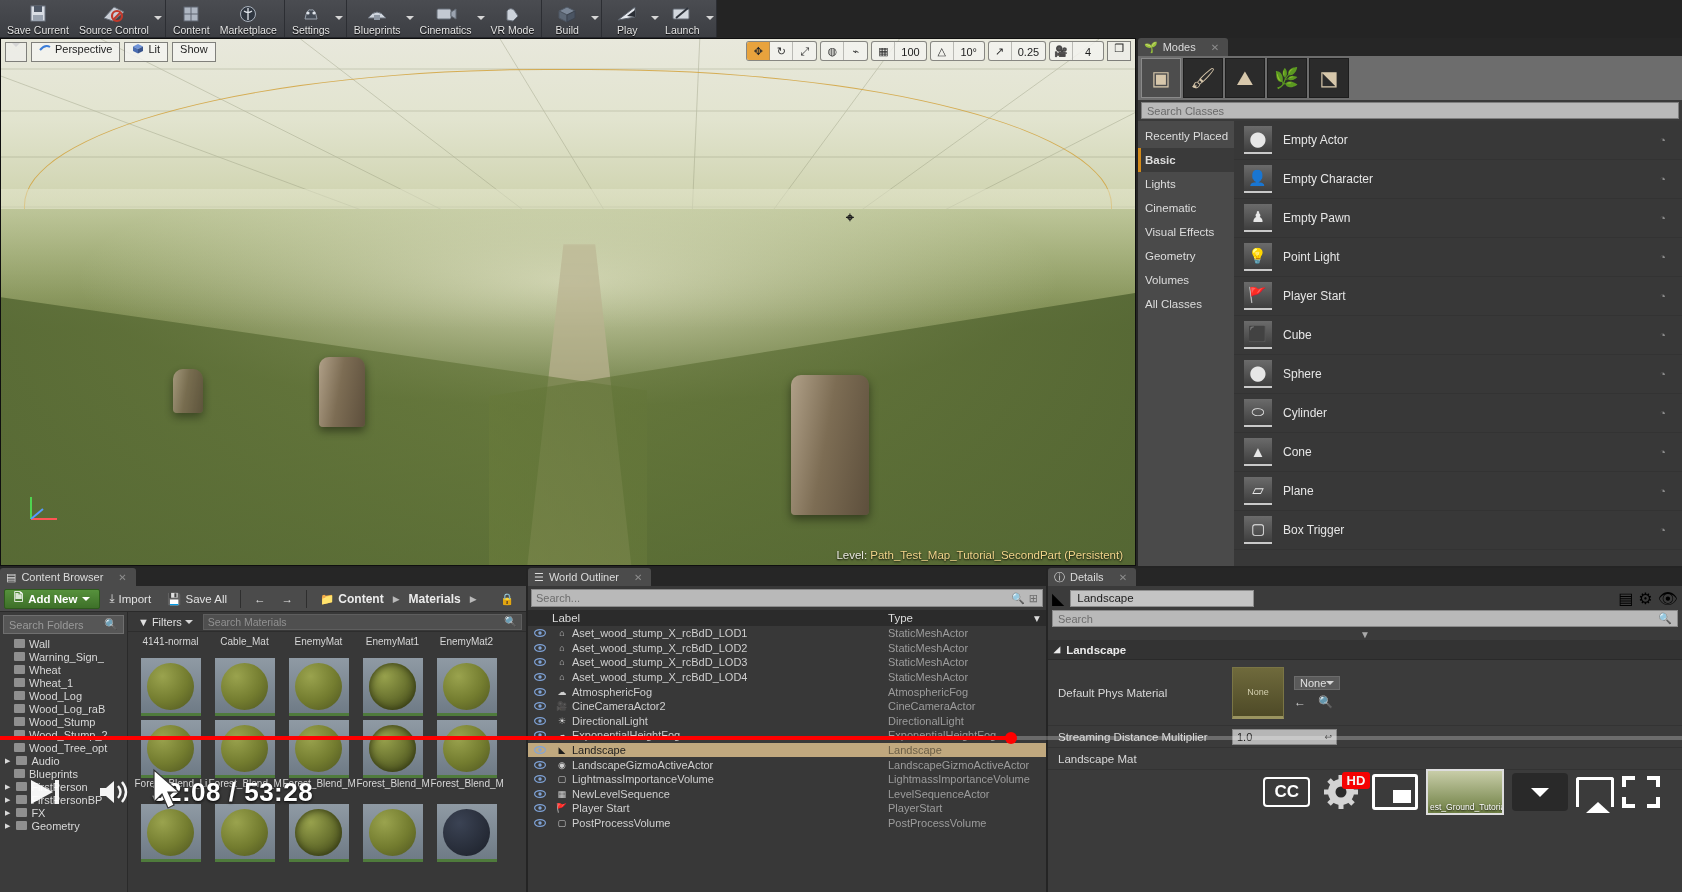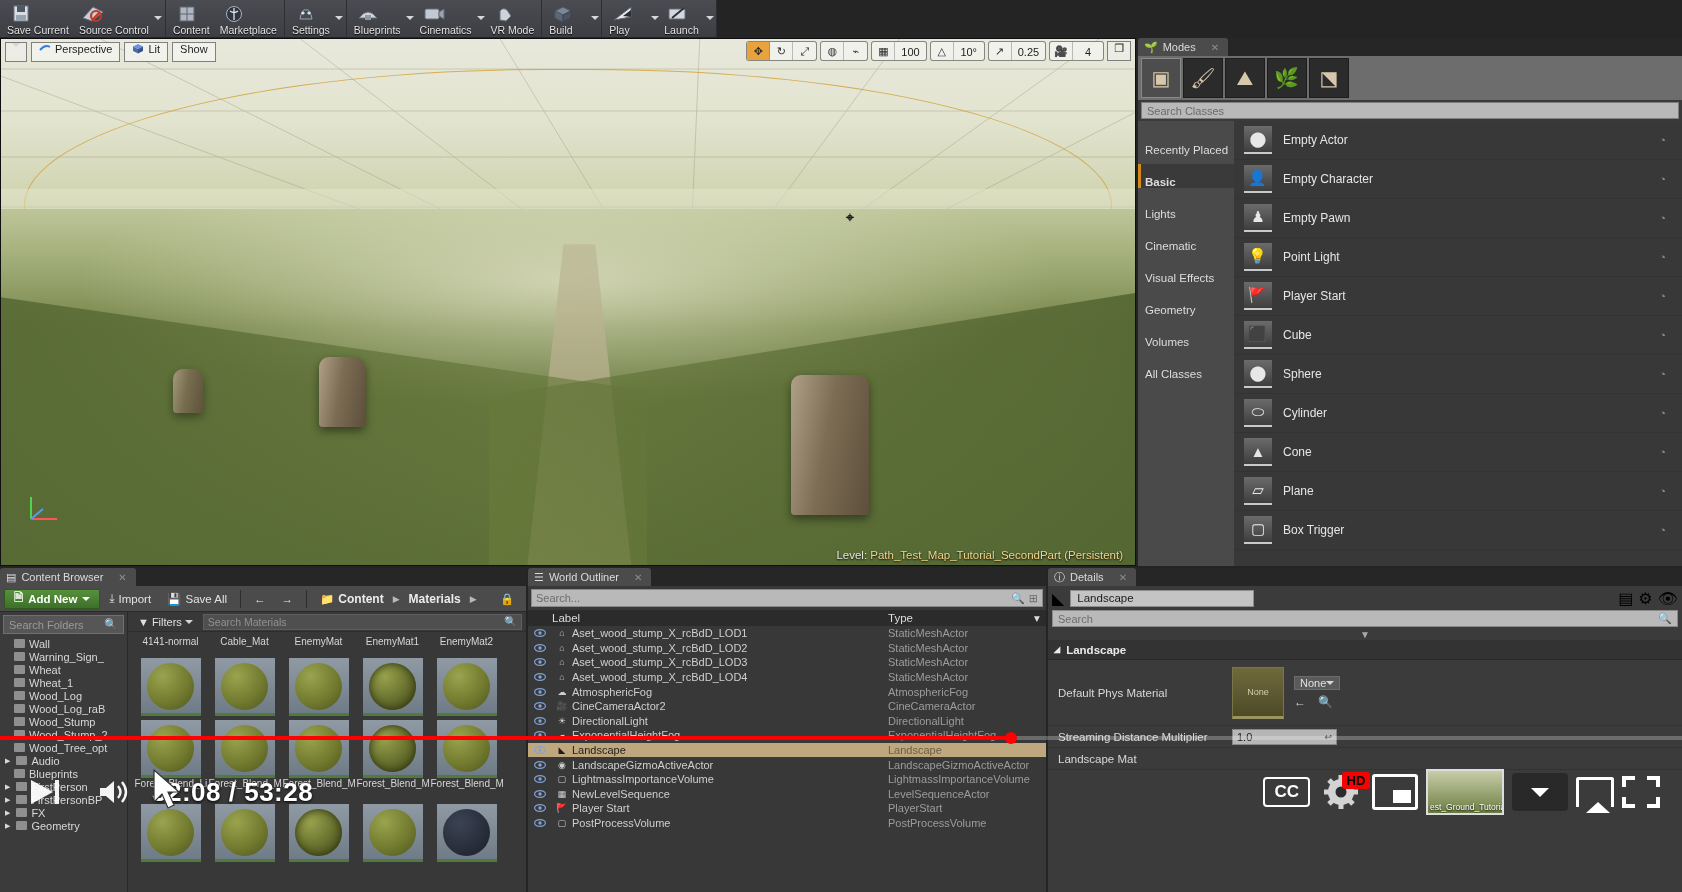--- a/index.html
+++ b/index.html
@@ -7,21 +7,21 @@
     font-family:"Liberation Sans", sans-serif; }
   #root { position:relative; width:1682px; height:892px; background:#242424; }
 
   
   .toolbar { position:absolute; left:0; top:0; width:716px; height:38px;
     background:linear-gradient(#4a4c51,#3c3e43); display:flex; align-items:flex-end;
     border-bottom:1px solid #23252a; }
   .tb-group { display:flex; align-items:flex-end; height:38px; padding:0 2px;
     border-right:1px solid #2c2e33; }
   .tb-btn { position:relative; width:auto; min-width:46px; height:38px; display:flex;
-    flex-direction:column; justify-content:flex-end; padding:1px 5px 1px 5px;
+    flex-direction:column; align-items:center; justify-content:flex-end; padding:1px 5px 1px 5px;
     cursor:pointer; }
   .tb-ico { width:28px; height:20px; display:block; margin-bottom:1px; }
   .tb-lbl { font-size:10.5px; color:#e3e3e3; white-space:nowrap; line-height:11px;
     text-shadow:0 1px 1px #000; }
   .tb-caret { width:9px; height:38px; display:flex; align-items:center; justify-content:center;
     cursor:pointer; }
   .caretdn { width:0;height:0;border-left:4px solid transparent;border-right:4px solid transparent;
     border-top:4px solid #d6d6d6; }
 
   
@@ -81,22 +81,22 @@
     font-size:11px; color:#dcdcdc; cursor:pointer; }
   .pnl-tab .x { margin-left:10px; color:#8d8d8d; font-size:10px; }
   .modes-icons { height:44px; background:#6d6d6d; display:flex; align-items:center; padding:2px 3px; gap:2px; }
   .mico { width:40px; height:40px; background:#2b2b2b; border:1px solid #1d1d1d;
     display:flex; align-items:center; justify-content:center; cursor:pointer; }
   .mico.sel { background:#4d4d4d; border-color:#8a8a8a; }
   .modes-search { height:17px; margin:2px 3px; background:#b9b9b9; border:1px solid #7e7e7e;
     display:flex; align-items:center; padding:0 5px; font-size:11px; color:#6a6a6a; }
   .modes-body { display:flex; height:445px; }
   .cats { width:96px; background:#4a4a4a; padding-top:3px; }
-  .cat { height:24px; display:flex; align-items:flex-end; padding-left:7px; font-size:11.5px;
-    color:#ddd; cursor:pointer;margin-top:8px; }
+  .cat { height:24px; display:flex; align-items:center; padding-left:7px; font-size:11.5px;
+    color:#ddd; cursor:pointer; }
   .cat.sel { background:#3a3a3a; border-left:3px solid #d38b1a; padding-left:4px; font-weight:bold; }
   .plist { flex:1; background:#383838; overflow:hidden; }
   .prow { height:39px; display:flex; align-items:center; padding-left:10px; gap:11px; cursor:pointer;
     border-bottom:1px solid #333; }
   .pthumb { width:28px; height:28px; background:linear-gradient(#6b6b6b,#3e3e3e);
     border-bottom:2px solid #c9c9c9; display:flex; align-items:center; justify-content:center; }
   .plbl { font-size:12px; color:#e6e6e6; flex:1; }
   .pinfo { margin-right:16px; color:#8a8a8a; font-size:11px; }
 
   
@@ -192,21 +192,21 @@
   .vprog .knob { position:absolute; top:-4px; width:12px; height:12px; border-radius:50%; background:#ff0000; }
   .vctl { position:absolute; left:0; top:752px; width:100%; height:80px; z-index:41;
     display:flex; align-items:center; padding:0 22px; color:#fff; }
   .vbtn2 { width:46px; height:46px; display:flex; align-items:center; justify-content:center;
     cursor:pointer; opacity:.95; }
   .vtime { font-size:26px; font-weight:bold; margin-left:14px; text-shadow:0 1px 3px #000;
     letter-spacing:.5px; }
   .vright { margin-left:auto; display:flex; align-items:center; gap:8px; }
   .ccbox { padding:3px 9px; border:2px solid #fff; border-radius:4px; font-size:17px;
     font-weight:bold; cursor:pointer; }
-  .hdbadge { position:absolute; margin-left:30px; margin-top:-24px; background:#ff0000; color:#000000;
+  .hdbadge { position:absolute; margin-left:30px; margin-top:-24px; background:#ff0000; color:#ffffff;
     font-size:13px; font-weight:bold; padding:1px 5px; border-radius:3px; }
   .miniwin { width:46px; height:36px; border:3px solid #fff; border-radius:3px; position:relative; cursor:pointer; }
   .miniwin:after { content:""; position:absolute; right:4px; bottom:4px; width:18px; height:13px;
     background:#fff; }
   .thumbprev { width:78px; height:46px; border:2px solid #ddd; overflow:hidden; position:relative;
     background:linear-gradient(#c8cda8,#6e7f43); font-size:8.5px; color:#fff; }
   .thumbprev span { position:absolute; left:2px; bottom:1px; text-shadow:0 1px 2px #000; }
   .dropbtn { width:56px; height:38px; background:rgba(40,40,40,.92); border-radius:4px;
     display:flex; align-items:center; justify-content:center; cursor:pointer; }
   .airplay { width:38px; height:30px; border:3px solid #fff; border-bottom:none; border-radius:3px 3px 0 0;

